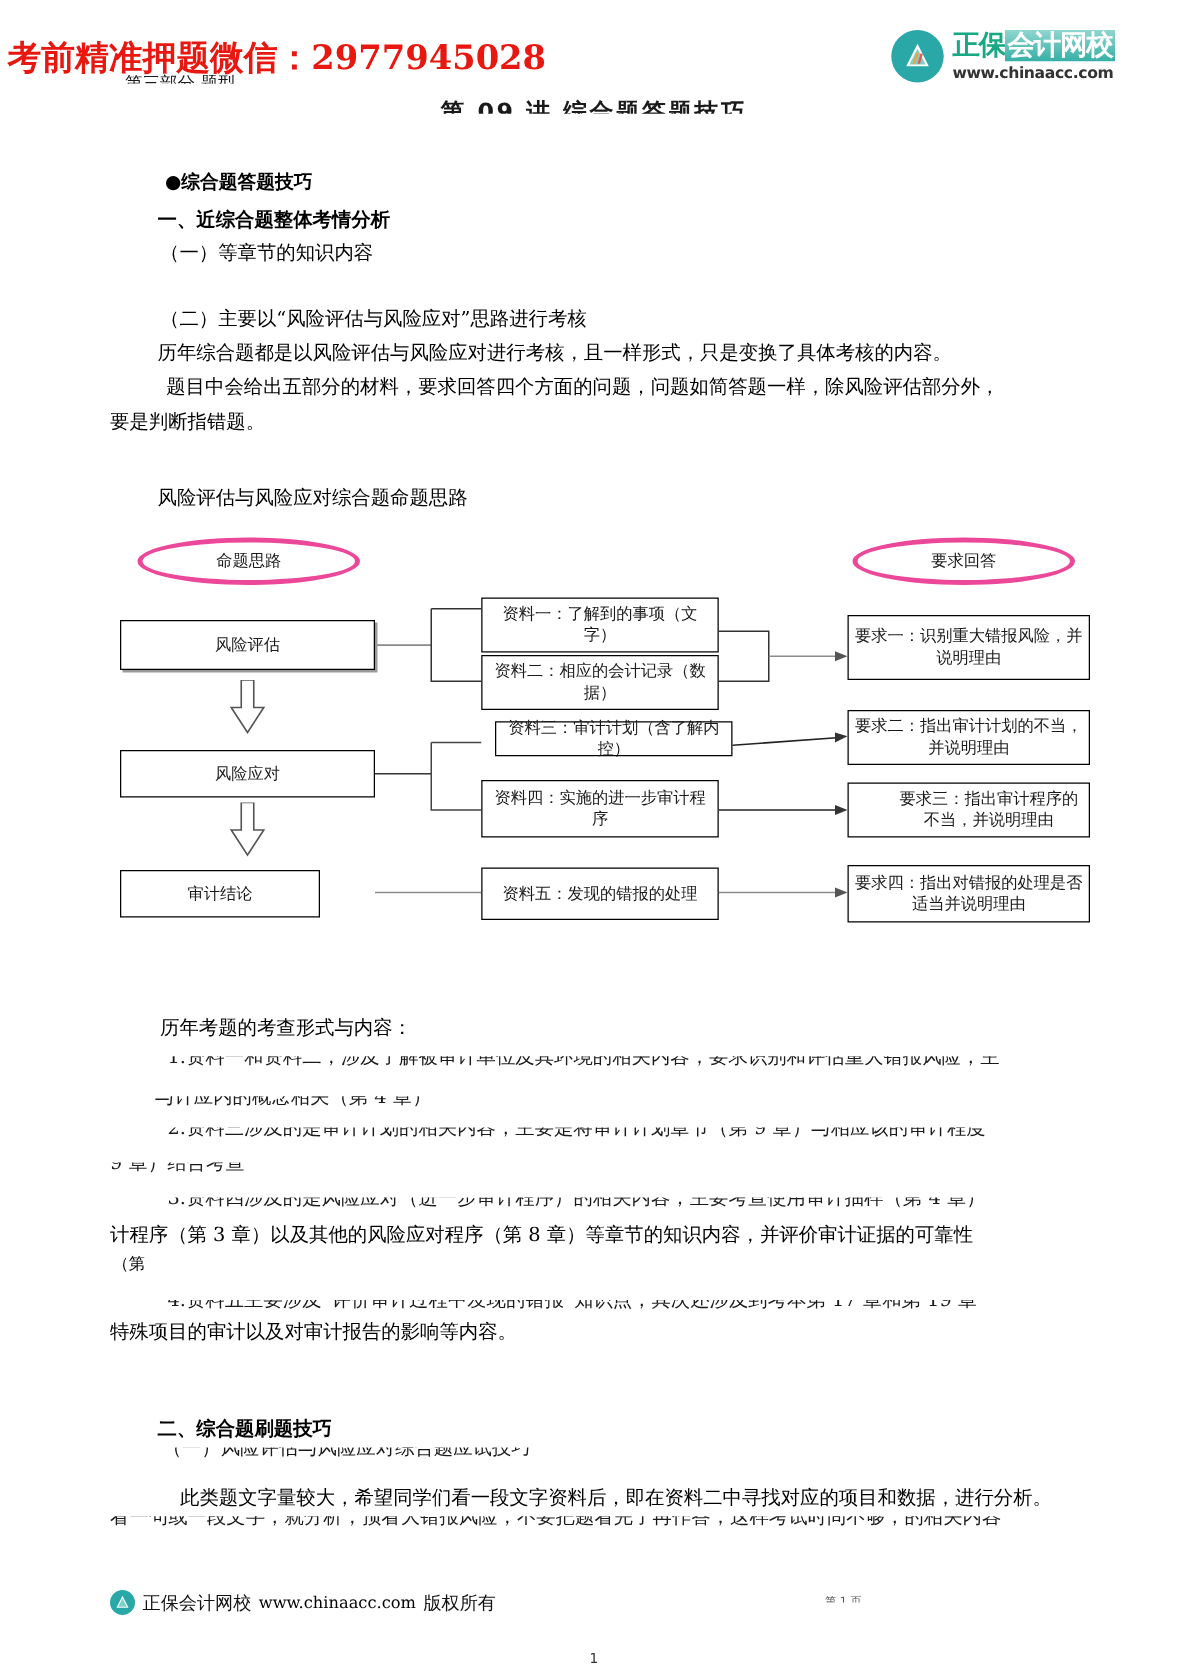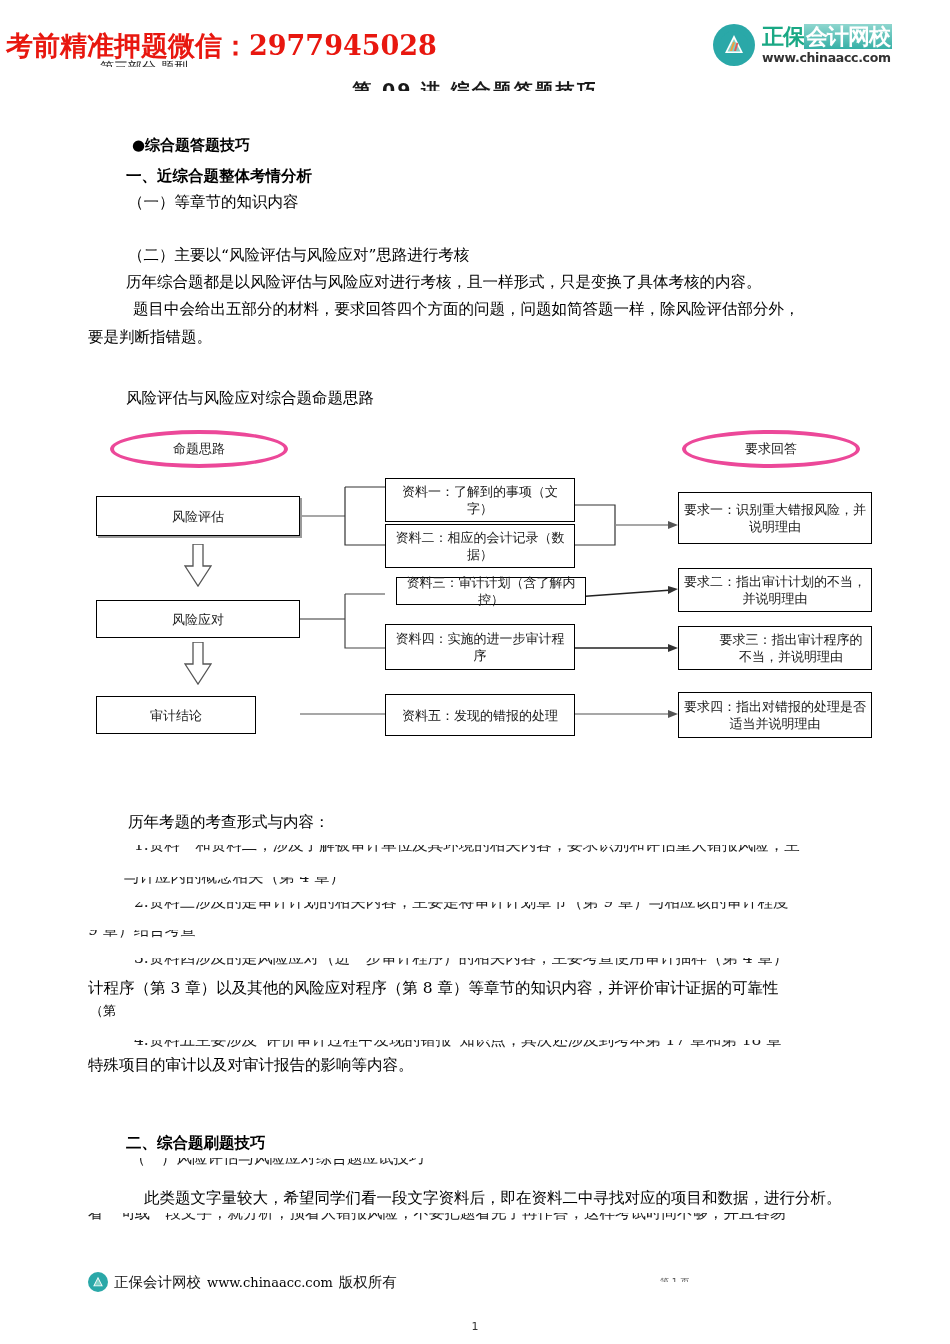--- a/index.html
+++ b/index.html
@@ -299,31 +299,31 @@
   <div class="txt clipped clip-bottom" style="left:88px; top:877px;margin-left:36px;">与计应内的概念相关（第 4 章）</div>
 
   <div class="txt clipped clip-bottom" style="left:134px; top:902px;">2.资料三涉及的是审计计划的相关内容，主要是将审计计划章节（第 9 章）与相应该的审计程度</div>
   <div class="txt clipped clip-bottom" style="left:88px; top:930px;">9 章）结合考查</div>
 
   <div class="txt clipped clip-bottom" style="left:134px; top:958px;">3.资料四涉及的是风险应对（进一步审计程序）的相关内容，主要考查使用审计抽样（第 4 章）</div>
 
   <div class="txt" style="left:88px; top:978px;">计程序（第 3 章）以及其他的风险应对程序（第 8 章）等章节的知识内容，并评价审计证据的可靠性</div>
   <div class="txt" style="left:90px; top:1002px; font-size:13px;">（第</div>
 
-  <div class="txt clipped clip-bottom" style="left:134px; top:1040px;">4.资料五主要涉及“评价审计过程中发现的错报”知识点，其次还涉及到考本第 17 章和第 18 章</div>
+  <div class="txt clipped clip-bottom" style="left:134px; top:1040px;">4.资料五主要涉及“评价审计过程中发现的错报”知识点，其次还涉及到考本第 17 章和第 19 章</div>
 
   <div class="txt" style="left:88px; top:1055px;">特殊项目的审计以及对审计报告的影响等内容。</div>
 
   <div class="txt bold" style="left:126px; top:1133px; font-size:15.5px;">二、综合题刷题技巧</div>
 
   <div class="txt clipped clip-bottom" style="left:130px; top:1158px;">（一）风险评估与风险应对综合题应试技巧</div>
 
   <div class="txt" style="left:100px; top:1188px;margin-left:44px;">此类题文字量较大，希望同学们看一段文字资料后，即在资料二中寻找对应的项目和数据，进行分析。</div>
 
-  <div class="txt clipped clip-bottom" style="left:88px; top:1213px;">看一句或一段文字，就分析，预看大错报风险，不要把题看完了再作答，这样考试时间不够，并且容易</div>
+  <div class="txt clipped clip-bottom" style="left:88px; top:1213px;">看一句或一段文字，就分析，预看大错报风险，不要把题看完了再作答，这样考试时间不够，的相关内容</div>
 
   <div class="footer">
     <div class="footer-mark">
       <svg width="16" height="16" viewBox="0 0 30 30" aria-hidden="true">
         <circle cx="15" cy="15" r="14" fill="#2aa8a8"></circle>
         <path d="M15 5 L24 23 L6 23 Z" fill="#ffffff"></path>
         <path d="M15 9 L21.5 21.5 L8.5 21.5 Z" fill="#7fd0c6"></path>
       </svg>
     </div>
     <span class="footer-text">正保会计网校</span>

